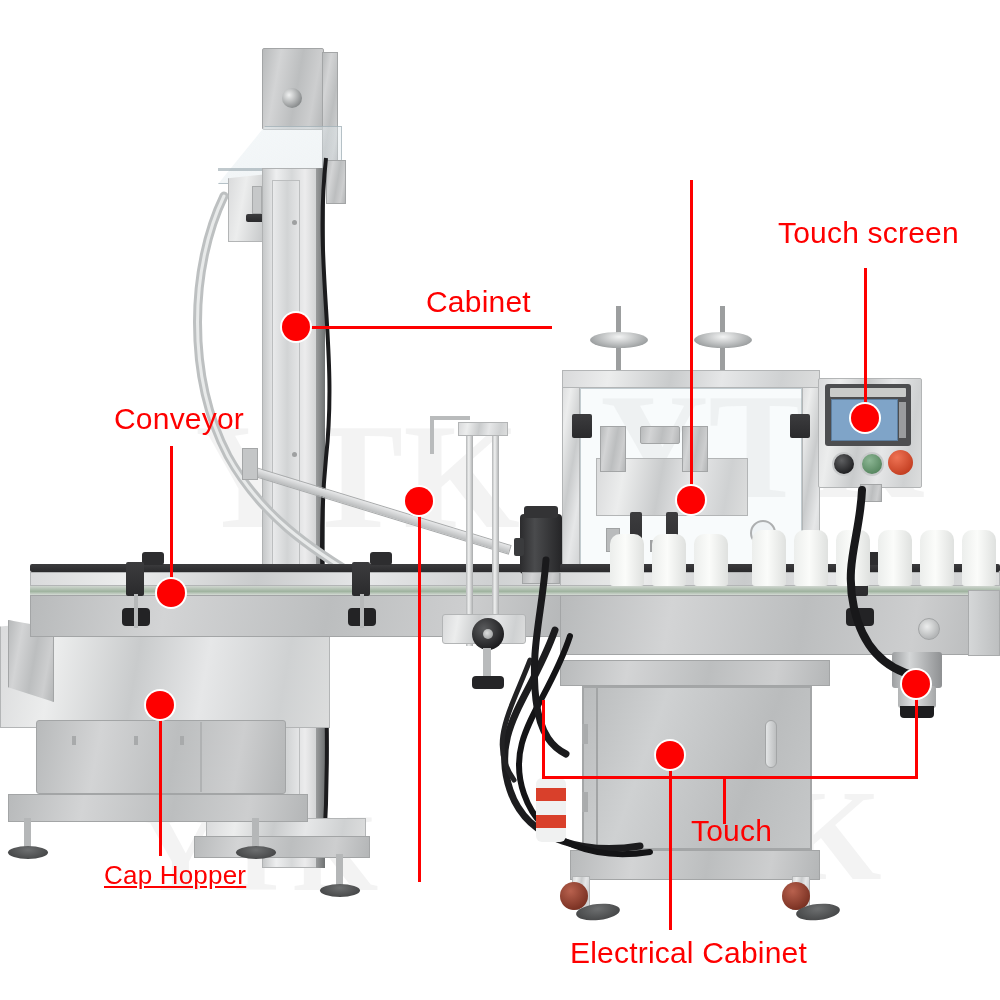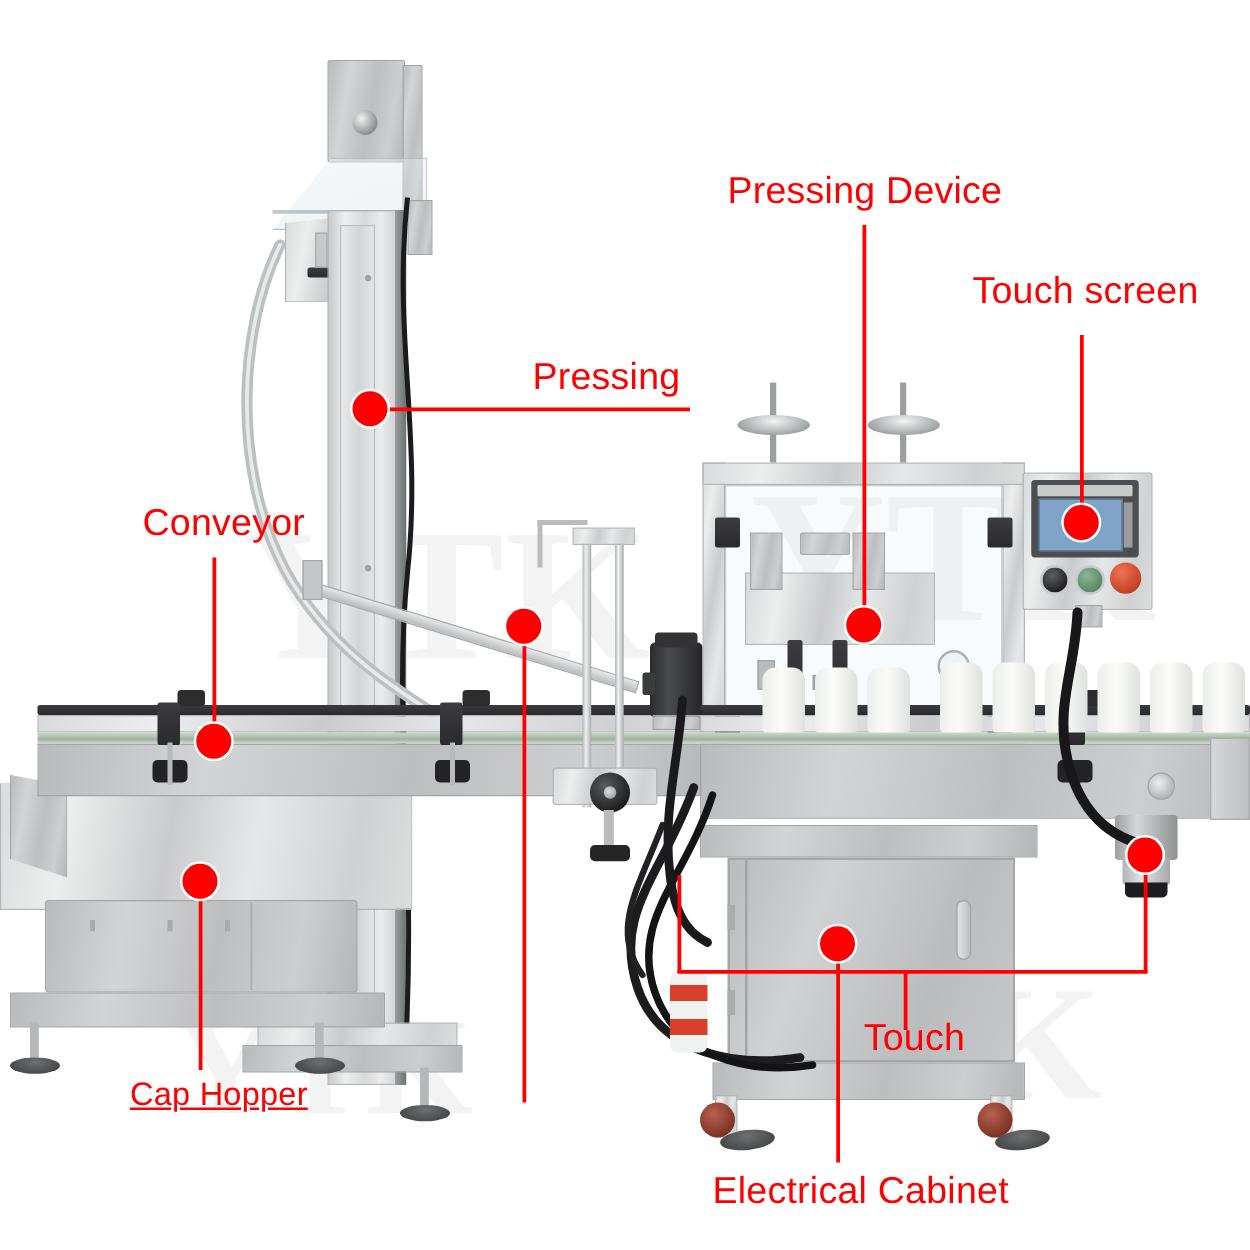--- a/index.html
+++ b/index.html
@@ -303,29 +303,28 @@
 
   <div class="abs" style="left:536px;top:778px;width:30px;height:64px;">
     <div class="abs" style="left:0;top:0;width:30px;height:64px;border-radius:6px;
          background:linear-gradient(180deg,#f0f1f1 0 16%,#d9402b 16% 36%,#f0f1f1 36% 58%,#d9402b 58% 78%,#f0f1f1 78% 100%);"></div>
   </div>
 
   <div id="annos">
 
     <div class="lead lead-v" style="left:690px;top:180px;height:320px;"></div>
     <div class="dot" style="left:677px;top:486px;"></div>
-    <div class="lbl" style="left:582px;top:138px;font-size:30px;">Pressing  Device</div>
 
     <div class="lead lead-v" style="left:864px;top:268px;height:150px;"></div>
     <div class="dot" style="left:851px;top:404px;"></div>
     <div class="lbl" style="left:778px;top:218px;font-size:30px;">Touch screen</div>
 
     <div class="lead lead-h" style="left:295px;top:326px;width:257px;"></div>
     <div class="dot" style="left:282px;top:313px;"></div>
-    <div class="lbl" style="left:426px;top:287px;font-size:30px;">Pressing</div>
+    <div class="lbl" style="left:426px;top:287px;font-size:30px;">Cabinet</div>
 
     <div class="lead lead-v" style="left:170px;top:446px;height:147px;"></div>
     <div class="dot" style="left:157px;top:579px;"></div>
     <div class="lbl" style="left:114px;top:404px;font-size:30px;">Conveyor</div>
 
     <div class="lead lead-v" style="left:159px;top:705px;height:151px;"></div>
     <div class="dot" style="left:146px;top:691px;"></div>
     <div class="lbl" style="left:104px;top:862px;font-size:26px;text-decoration:underline;">Cap Hopper</div>
 
     <div class="lead lead-v" style="left:418px;top:501px;height:381px;"></div>

